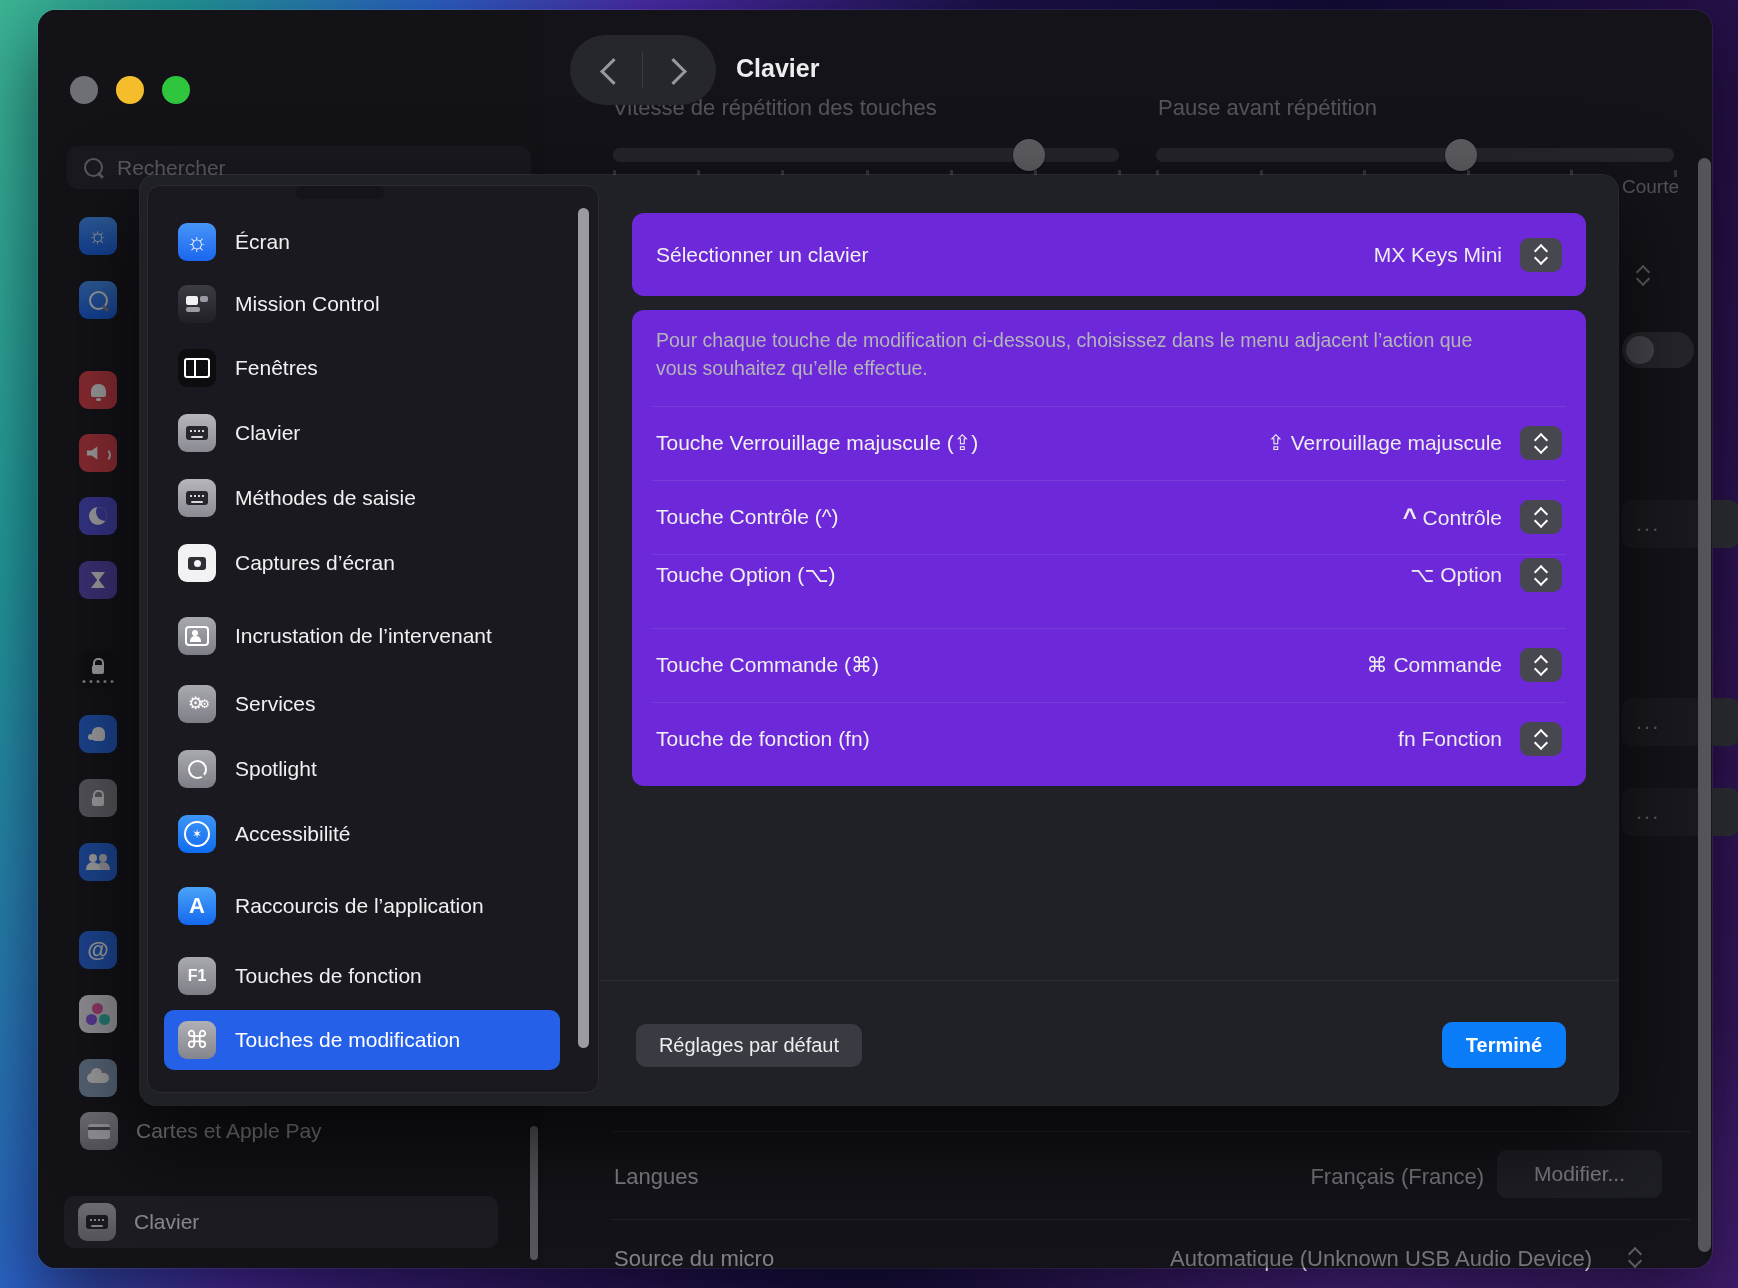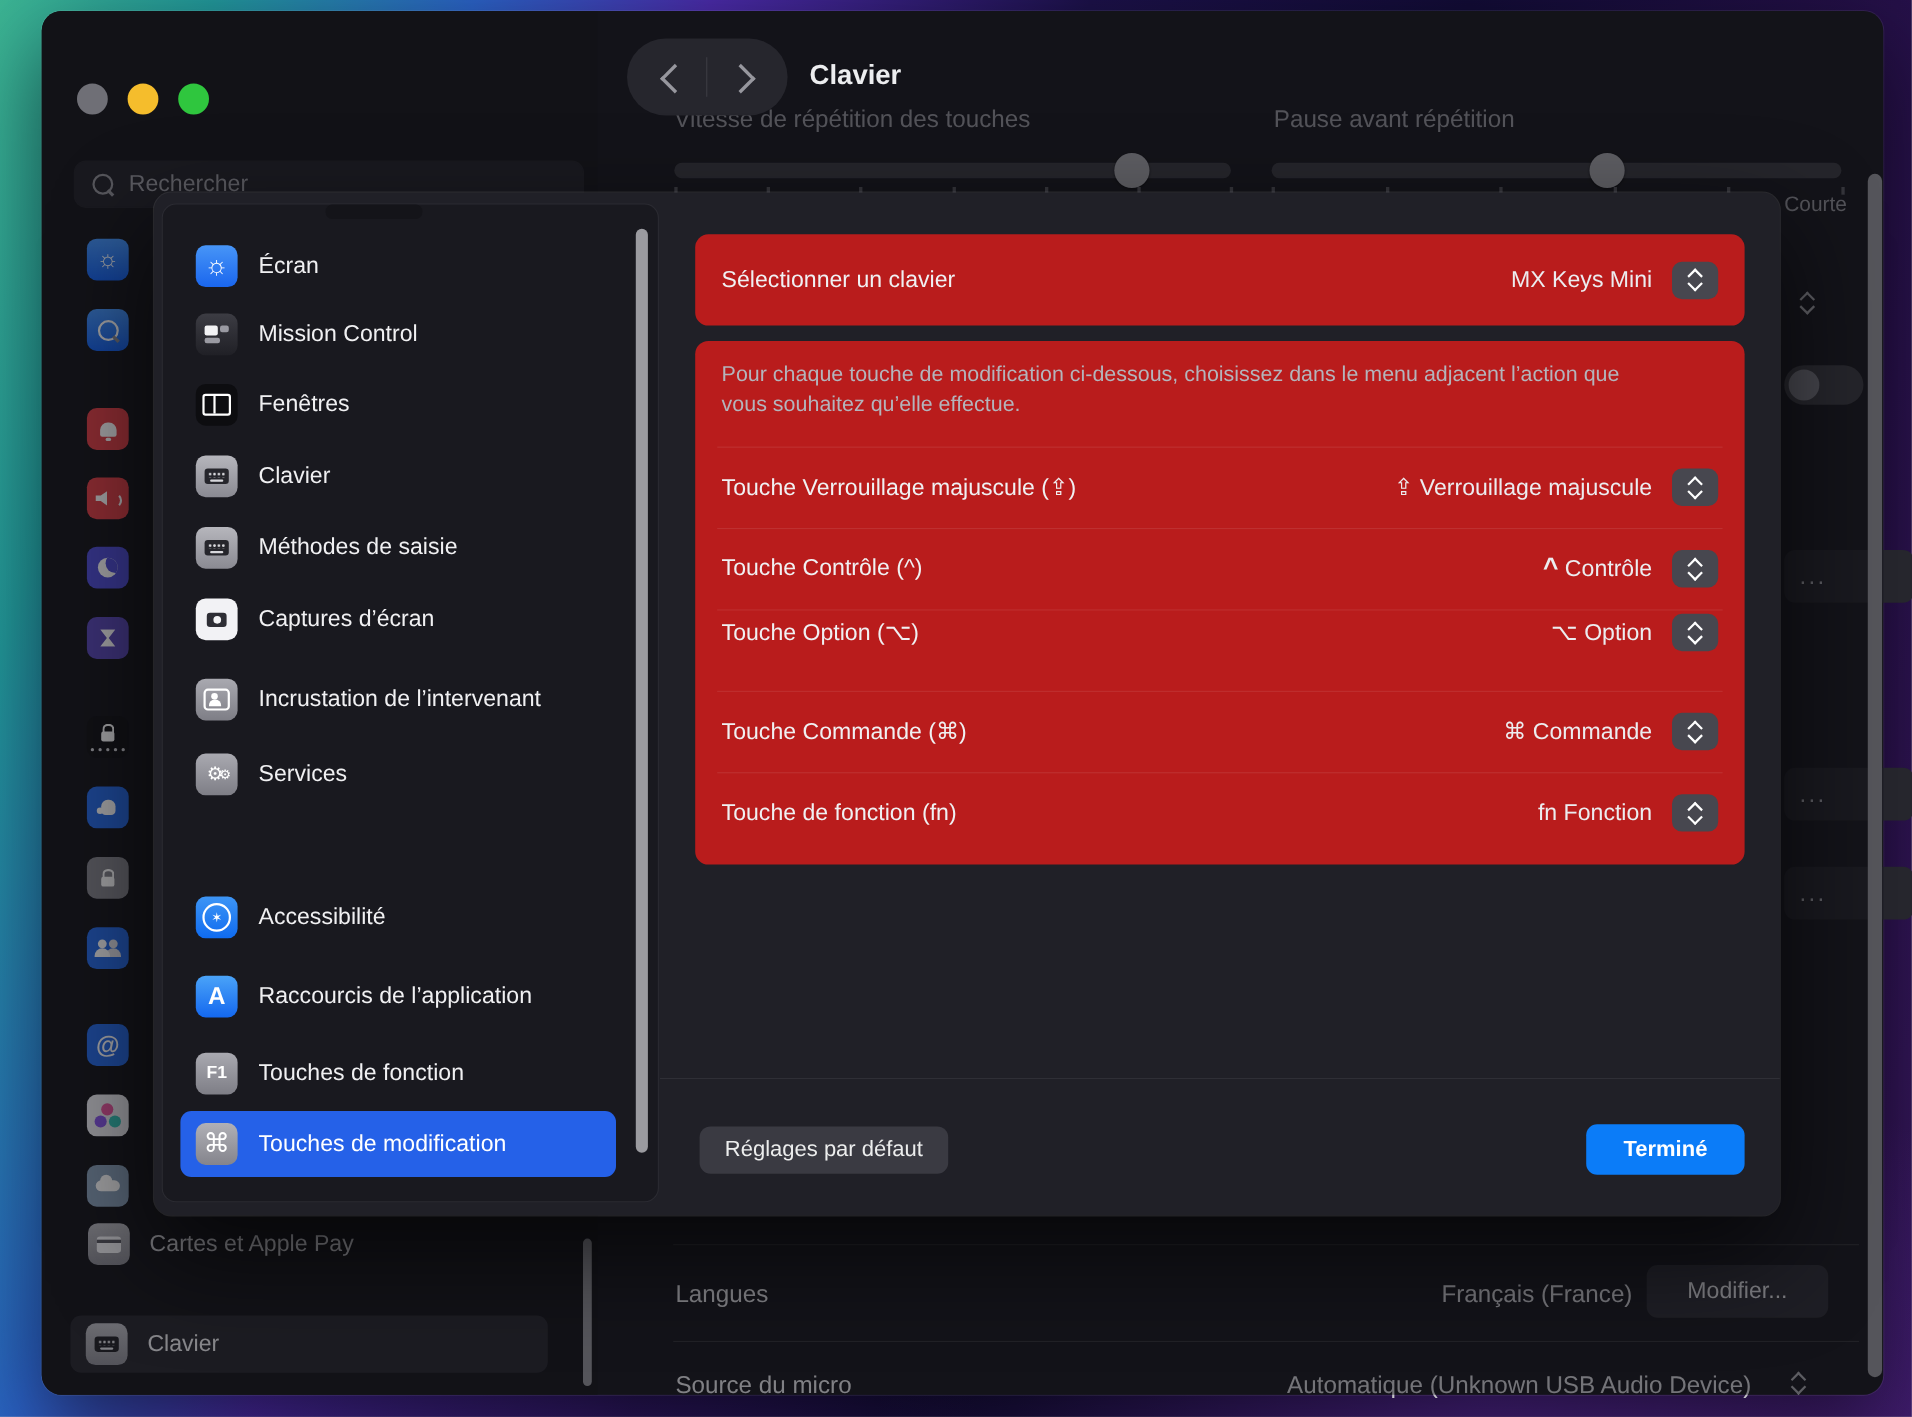--- a/index.html
+++ b/index.html
@@ -96,21 +96,21 @@
   .circ-acc{width:22px;height:22px;border:2px solid #fff;border-radius:50%;display:flex;align-items:center;justify-content:center;font-size:12px;color:#fff;}
   
   .sheet{position:absolute;left:140px;top:175px;width:1478px;height:930px;border-radius:16px;background:#202027;
     box-shadow:0 0 0 1px rgba(255,255,255,.10),0 35px 90px rgba(0,0,0,.65);z-index:10;}
   .panel{position:absolute;left:8px;top:11px;width:450px;height:906px;border-radius:12px;background:#19191f;
     box-shadow:0 0 0 1px rgba(255,255,255,.05);}
   .srow{position:absolute;left:24px;width:396px;border-radius:10px;display:flex;align-items:center;color:#f0f0f2;font-size:21px;line-height:1.18;}
   .srow .ic{flex:0 0 38px;width:38px;height:38px;border-radius:9px;margin:0 19px 0 14px;display:flex;align-items:center;justify-content:center;color:#fff;}
   .srow.sel{background:#2561e8;color:#fff;}
   .sliver{position:absolute;left:156px;top:11px;width:88px;height:13px;border-radius:6px;background:#141419;}
-  .card{position:absolute;left:492px;width:954px;background:#b91c1c;border-radius:12px;}
+  .card{position:absolute;left:492px;width:954px;background:#6d28d9;border-radius:12px;}
   .cardrow{position:absolute;left:0;right:0;display:flex;align-items:center;padding:0 24px;}
   .cardrow .lab{font-size:21px;color:#f0f0f2;}
   .cardrow .val{margin-left:auto;font-size:21px;color:#ececef;text-align:right;}
   .cardrow .stepper{margin-left:18px;flex:0 0 42px;}
   .desc{position:absolute;left:24px;top:16px;width:830px;font-size:19.5px;line-height:28px;color:#b4b4bb;}
   .divline{position:absolute;left:20px;right:20px;height:1px;background:rgba(255,255,255,.09);}
   .btn{position:absolute;border-radius:10px;display:flex;align-items:center;justify-content:center;font-size:20px;}
   .btn.gray{background:#3a3a42;color:#eceded;}
   .btn.blue{background:#0b7cf8;color:#fff;font-weight:600;}
   .caret-big{font-size:24px;font-weight:700;}
@@ -293,20 +293,26 @@
     <div class="srow" style="top:423px;height:76px">
       <span class="ic" style="background:linear-gradient(180deg,#a9a9b0,#7e7e86)">
           <span class="pframe"></span>
         </span>
       <span style="width:300px">Incrustation de l’intervenant</span>
     </div>
     <div class="srow" style="top:500px;height:58px">
       <span class="ic" style="background:linear-gradient(180deg,#a9a9b0,#7e7e86);font-size:17px;letter-spacing:-4px">⚙<span style="font-size:12px">⚙</span></span>
       <span>Services</span>
     </div>
+    <div class="srow" style="top:565px;height:58px">
+      <span class="ic" style="background:linear-gradient(180deg,#a9a9b0,#7e7e86)">
+          <span class="mag" style="border-color:#fff;margin:0"></span>
+        </span>
+      <span>Spotlight</span>
+    </div>
     <div class="srow" style="top:630px;height:58px">
       <span class="ic" style="background:linear-gradient(180deg,#3d95f5,#0f6bf0)">
           <span class="circ-acc">✶</span>
         </span>
       <span>Accessibilité</span>
     </div>
     <div class="srow" style="top:693px;height:76px">
       <span class="ic" style="background:linear-gradient(180deg,#4aa3f8,#1468ef);font-size:22px;font-weight:700">A</span>
       <span style="width:300px">Raccourcis de l’application</span>
     </div>
@@ -381,16 +387,16 @@
         <span class="val"><span>fn</span> <span>Fonction</span></span>
         <span class="stepper">
             <span class="c up"></span>
             <span class="c dn"></span>
           </span>
       </div>
     </div>
 
     <div class="hline" style="left:460px;top:805px;width:1018px;background:rgba(255,255,255,.07)"></div>
     <div class="btn gray" style="left:496px;top:849px;width:226px;height:43px">Réglages par défaut</div>
-    <div class="btn blue" style="left:1302px;top:847px;width:144px;height:46px">Terminé</div>
+    <div class="btn blue" style="left:1302px;top:847px;width:124px;height:46px">Terminé</div>
   </div>
 
 </div>
 
 </body></html>

